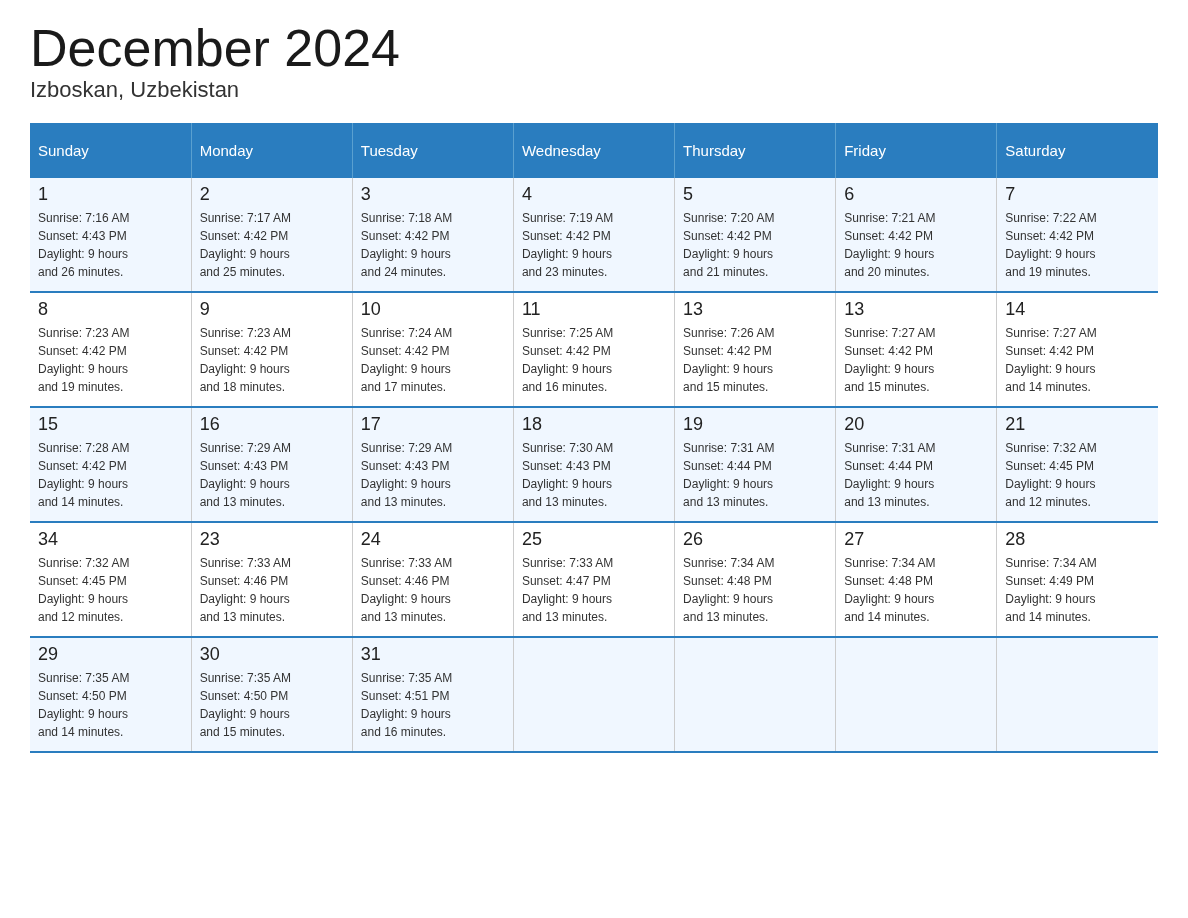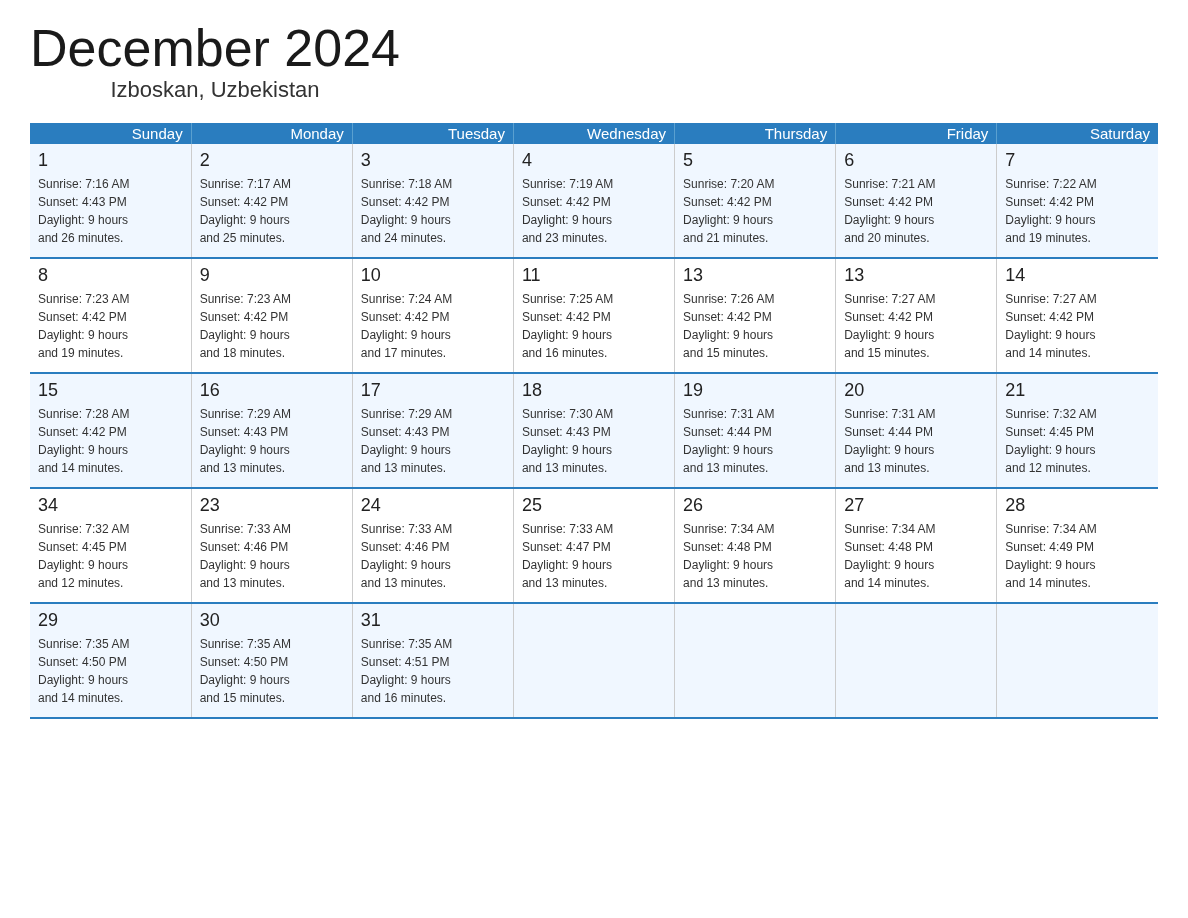--- a/index.html
+++ b/index.html
@@ -36,21 +36,21 @@
     .logo-arrow {
       display: inline-block;
       width: 0;
       height: 0;
       border-left: 12px solid transparent;
       border-bottom: 20px solid #1a7abf;
       margin-left: 4px;
       vertical-align: middle;
     }
     .title-area {
-      text-align: center;
+      text-align: left;
     }
     .month-title {
       font-size: 52px;
       font-weight: normal;
       color: #1a1a1a;
       line-height: 1.1;
     }
     .location {
       font-size: 22px;
       color: #333;
@@ -60,22 +60,22 @@
       border-collapse: collapse;
       table-layout: fixed;
     }
     thead tr {
       background-color: #2a7dbf;
     }
     thead th {
       color: #ffffff;
       font-size: 15px;
       font-weight: normal;
-      padding: 2px 8px;
-      text-align: right;
+      padding: 19px 8px;
+      text-align: left;
       border-right: 1px solid #5aa0d0;
     }
     thead th:last-child {
       border-right: none;
     }
     tbody tr {
       border-bottom: 2px solid #2a7dbf;
     }
     tbody td {
       vertical-align: top;

